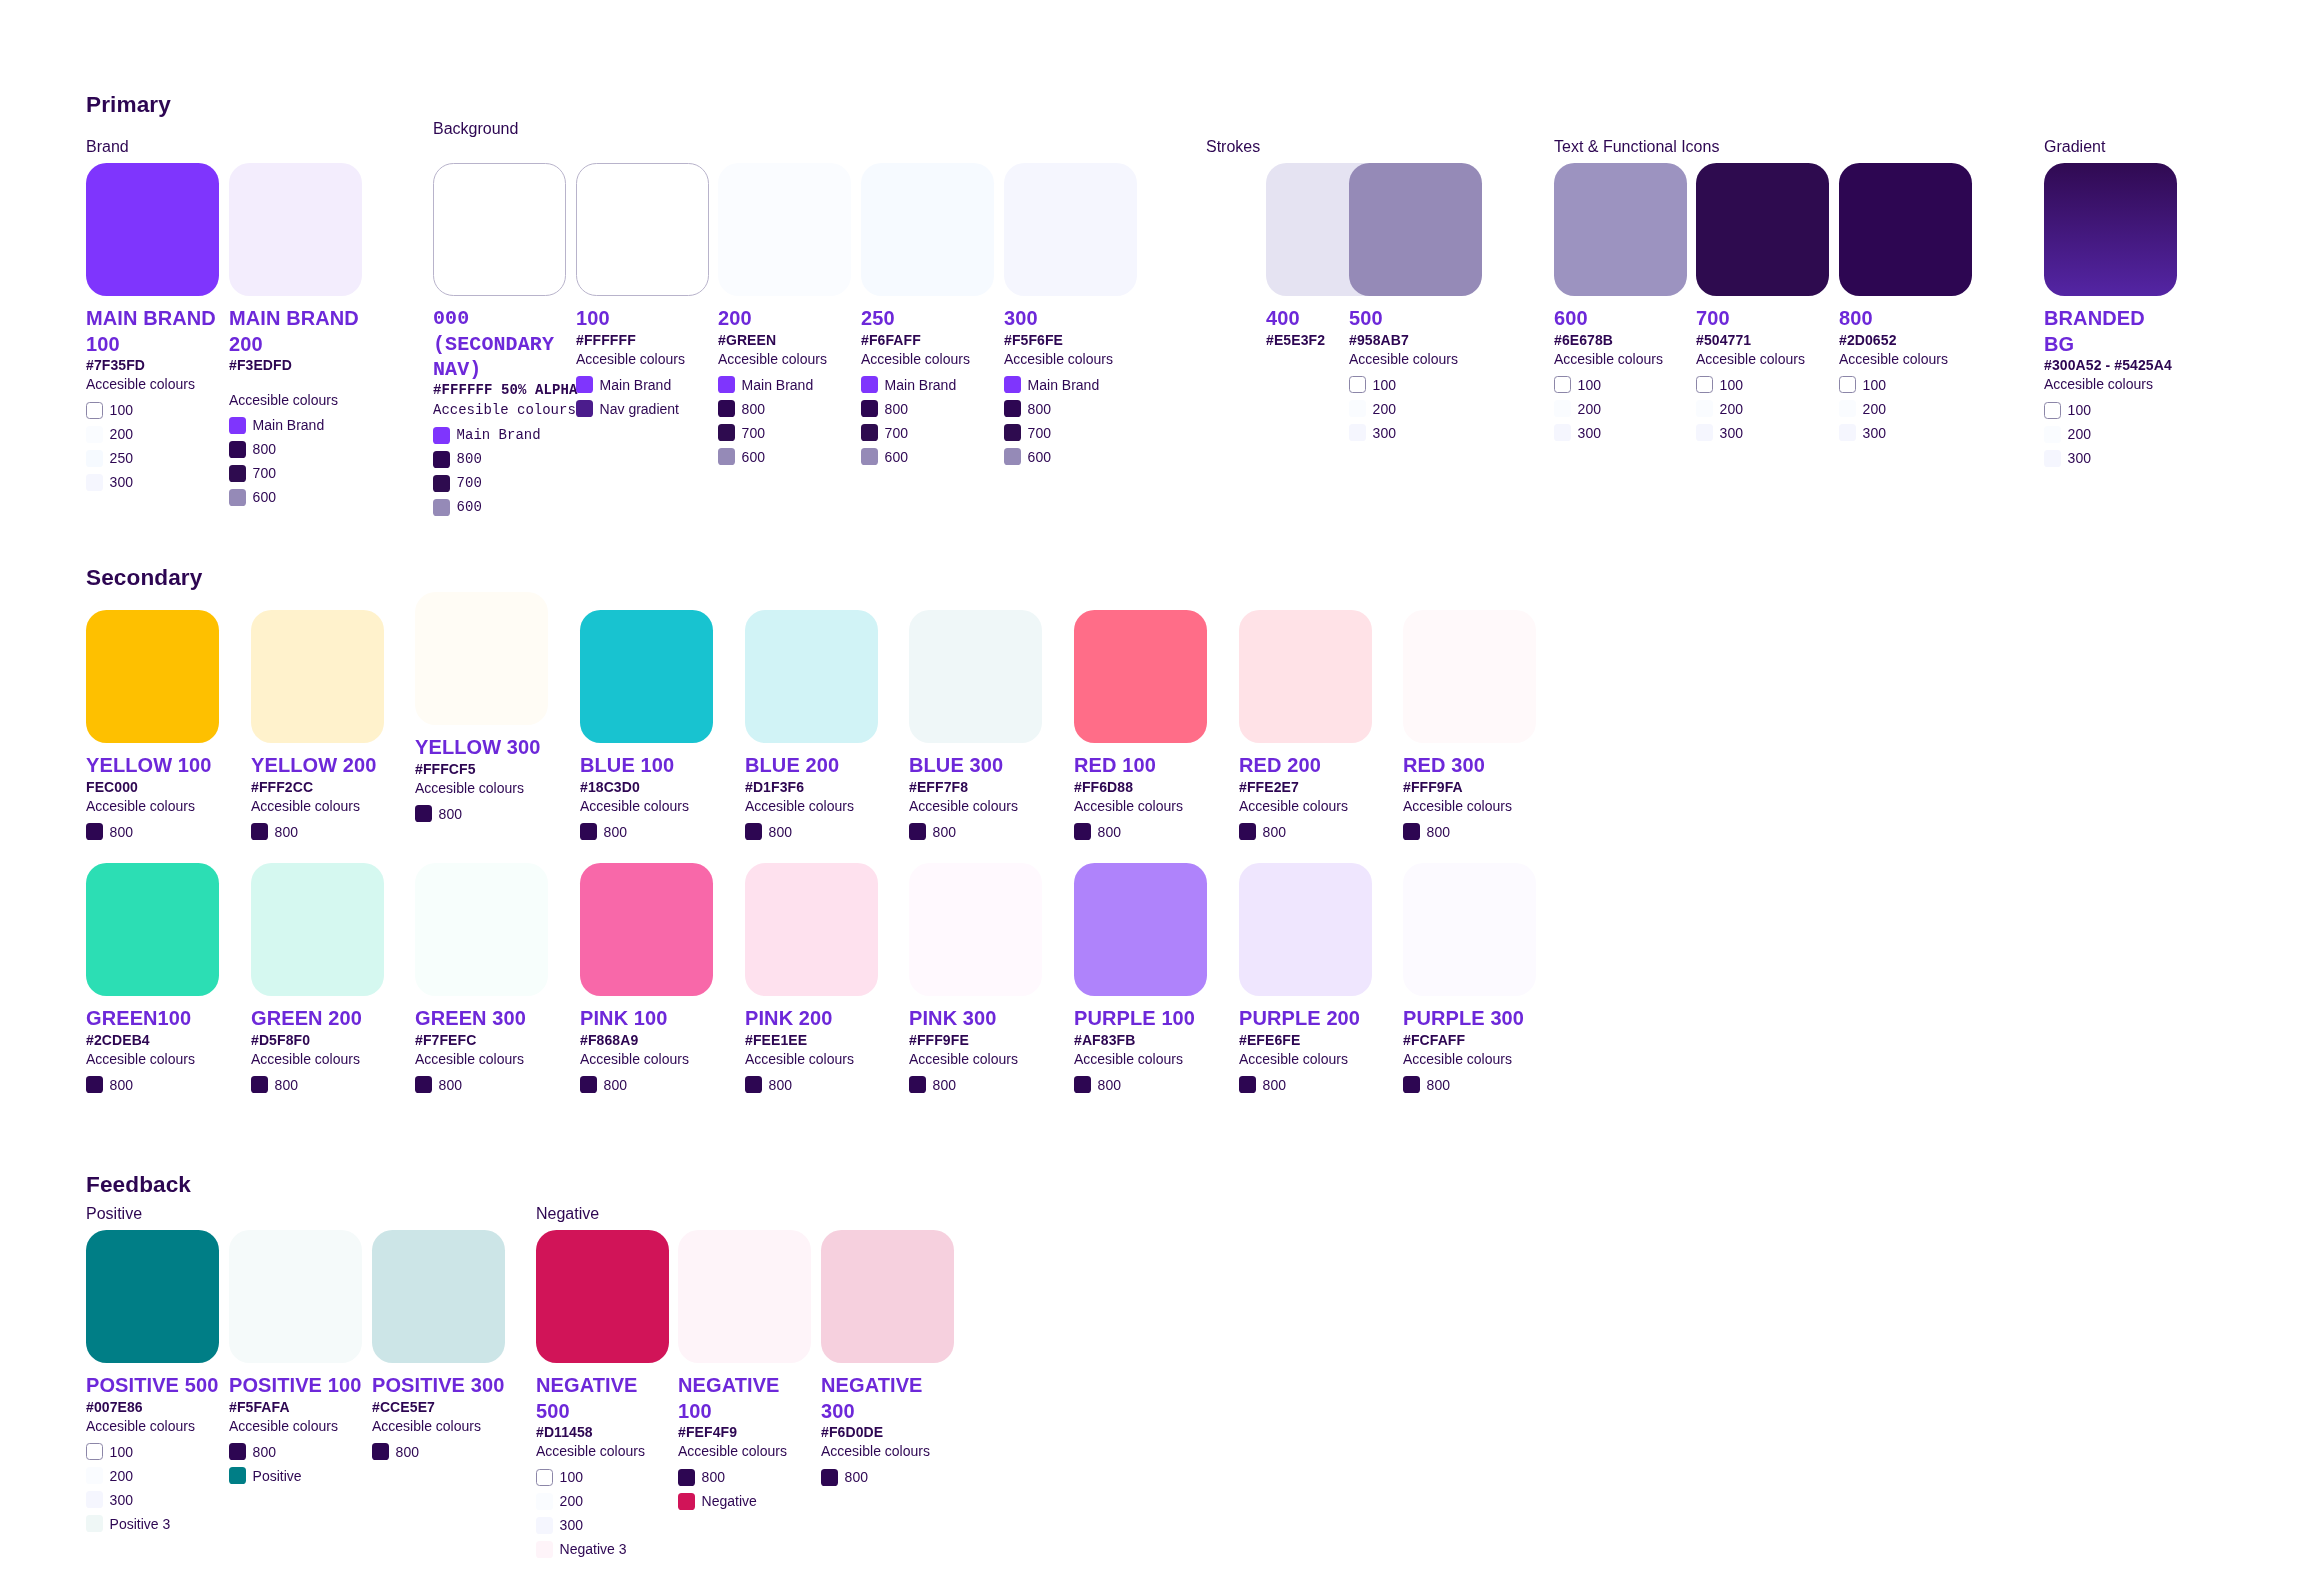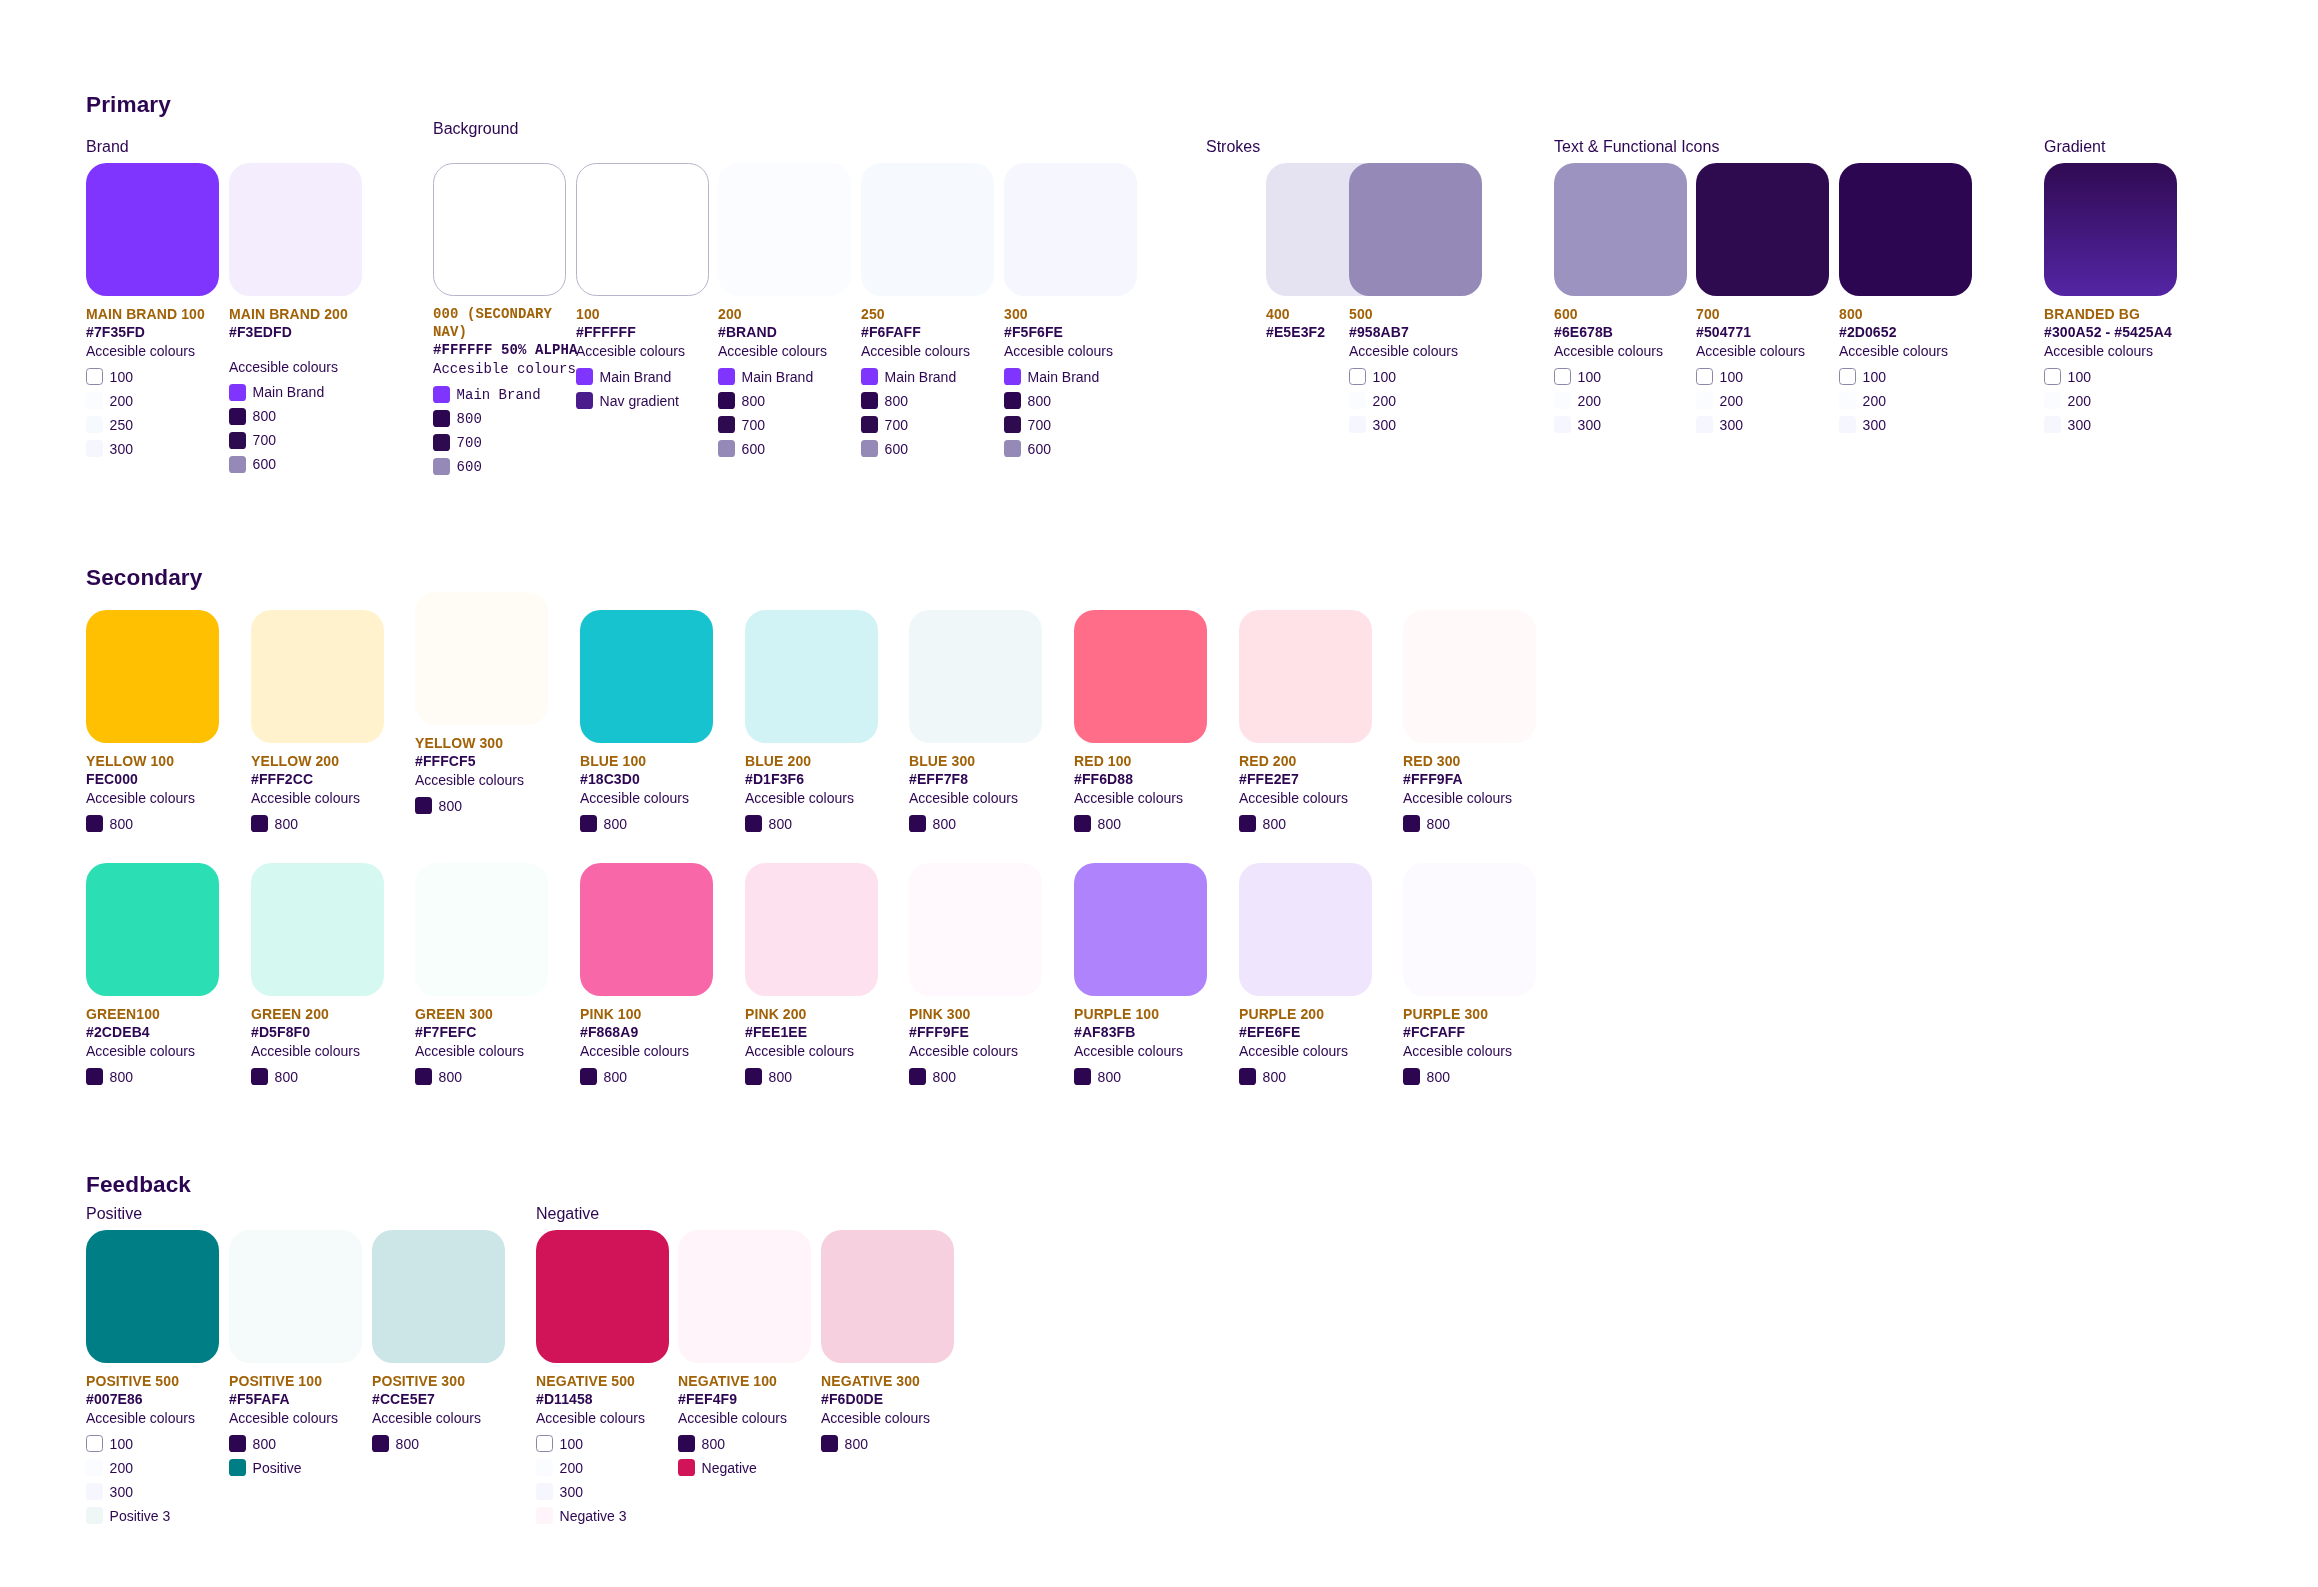--- a/index.html
+++ b/index.html
@@ -43,23 +43,23 @@
   .swatch {
     width: 133px;
     height: 133px;
     border-radius: 20.4px;
   }
   .swatch.bordered {
     border: 1.1px solid #B8B3CB;
   }
   .meta { margin-top: 10.2px; }
   .name {
-    font-size: 14px;
+    font-size: 20px;
     font-weight: bold;
-    color: #a16207;
+    color: #6d28d9;
     line-height: 1.27;
     letter-spacing: 0.1px;
   }
   .hex {
     font-size: 14px;
     font-weight: bold;
     color: #2D0652;
     line-height: 1.27;
     letter-spacing: 0.1px;
     white-space: nowrap;
@@ -200,21 +200,21 @@
               <span class="chip" style="background: rgb(75, 28, 140);"></span>
               <span class="chip-text">Nav gradient</span>
             </div>
           </div>
         </div>
       </div>
       <div class="col" style="left: 718px; top: 163px;">
         <div class="swatch" style="background: rgb(250, 252, 255);"></div>
         <div class="meta">
           <div class="name">200</div>
-          <div class="hex">#BRAND</div>
+          <div class="hex">#GREEN</div>
           <div class="acc-label">Accesible colours</div>
           <div class="chips">
             <div class="chip-row">
               <span class="chip" style="background: rgb(127, 53, 253);"></span>
               <span class="chip-text">Main Brand</span>
             </div>
             <div class="chip-row">
               <span class="chip" style="background: rgb(45, 6, 82);"></span>
               <span class="chip-text">800</span>
             </div>

